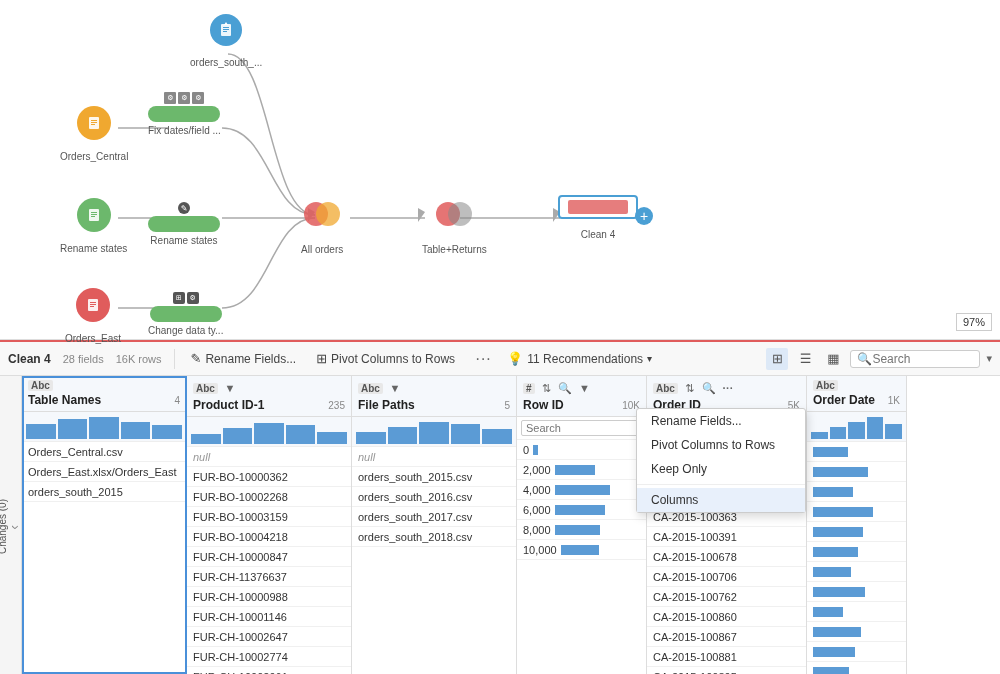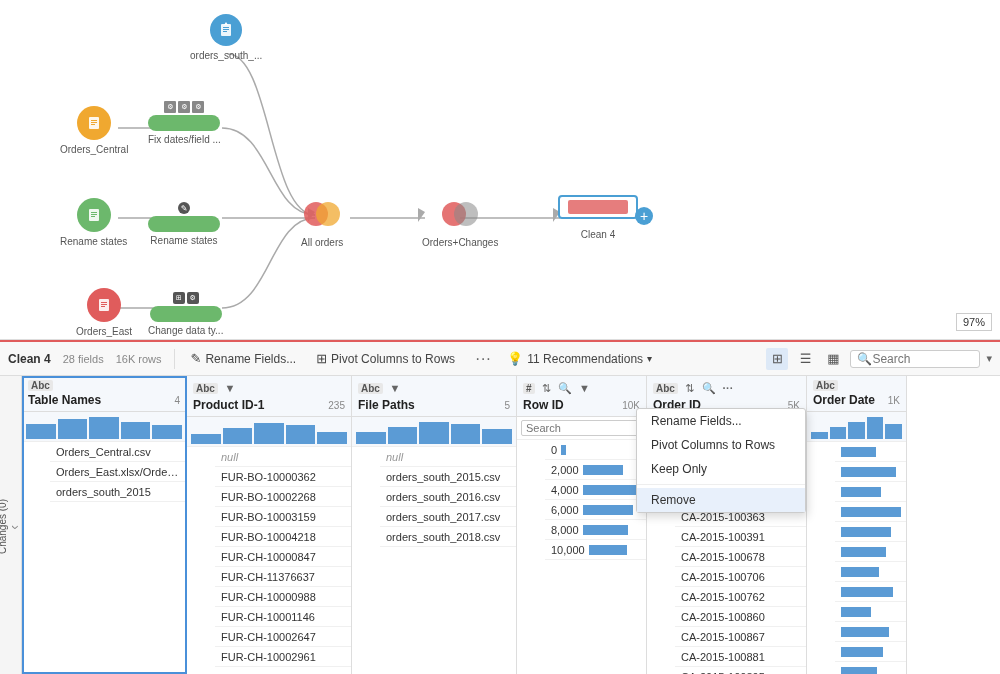--- a/index.html
+++ b/index.html
@@ -40,21 +40,21 @@
       border-radius: 50%;
       display: flex;
       align-items: center;
       justify-content: center;
       color: white;
       font-size: 14px;
     }
     .node-label {
       font-size: 10px;
       color: #555;
-      margin-top: 4px;
+      margin-top: 11px;
       text-align: center;
       max-width: 80px;
       overflow: hidden;
       text-overflow: ellipsis;
       white-space: nowrap;
     }
 
     
     .step-node {
       position: absolute;
@@ -286,21 +286,20 @@
       border: 1px solid #ccc;
       border-radius: 2px;
       padding: 1px 4px;
       font-size: 11px;
       outline: none;
     }
 
     .col-cells {
       flex: 1;
       overflow-y: auto;
-      margin-left: 28px;
     }
     .cell {
       padding: 2px 6px;
       font-size: 11px;
       color: #333;
       border-bottom: 1px solid #f0f0f0;
       white-space: nowrap;
       overflow: hidden;
       text-overflow: ellipsis;
       height: 20px;
@@ -403,21 +402,21 @@
       <svg width="16" height="16" viewBox="0 0 16 16" fill="white">
           <rect x="3" y="2" width="10" height="12" rx="1" fill="white" opacity="0.9"></rect>
           <rect x="5" y="5" width="6" height="1" fill="#f0a830"></rect>
           <rect x="5" y="7" width="6" height="1" fill="#f0a830"></rect>
           <rect x="5" y="9" width="4" height="1" fill="#f0a830"></rect>
         </svg>
     </div>
     <span class="node-label">Orders_Central</span>
   </div>
 
-  <div class="step-node" style="left:148px;top:101px;">
+  <div class="step-node" style="left:148px;top:92px;">
     <div style="display:flex;align-items:center;gap:2px;">
       <div style="display:flex;gap:2px;margin-bottom:2px;">
         <div style="width:12px;height:12px;background:#888;border-radius:1px;font-size:7px;color:white;display:flex;align-items:center;justify-content:center;">⚙</div>
         <div style="width:12px;height:12px;background:#888;border-radius:1px;font-size:7px;color:white;display:flex;align-items:center;justify-content:center;">⚙</div>
         <div style="width:12px;height:12px;background:#888;border-radius:1px;font-size:7px;color:white;display:flex;align-items:center;justify-content:center;">⚙</div>
       </div>
     </div>
     <div class="step-pill" style="background:#6cb86c;width:72px;"></div>
 
     <span style="font-size:10px;color:#555;margin-top:3px;max-width:80px;text-align:center;">Fix dates/field ...</span>
@@ -436,21 +435,21 @@
   </div>
 
   <div class="step-node" style="left:148px;top:202px;">
     <div style="display:flex;gap:2px;margin-bottom:2px;">
       <div style="width:12px;height:12px;background:#555;border-radius:50%;font-size:8px;color:white;display:flex;align-items:center;justify-content:center;">✎</div>
     </div>
     <div class="step-pill" style="background:#6cb86c;width:72px;"></div>
     <span style="font-size:10px;color:#555;margin-top:3px;">Rename states</span>
   </div>
 
-  <div class="flow-node" style="left:76px;top:288px;">
+  <div class="flow-node" style="left:65px;top:288px;">
     <div class="node-icon" style="background:#e05c5c;width:34px;height:34px;">
       <svg width="16" height="16" viewBox="0 0 16 16" fill="white">
           <rect x="3" y="2" width="10" height="12" rx="1" fill="white" opacity="0.9"></rect>
           <rect x="5" y="5" width="6" height="1" fill="#e05c5c"></rect>
           <rect x="5" y="7" width="6" height="1" fill="#e05c5c"></rect>
           <rect x="5" y="9" width="4" height="1" fill="#e05c5c"></rect>
         </svg>
     </div>
     <span class="node-label">Orders_East</span>
   </div>
@@ -474,21 +473,21 @@
     <span class="node-label">All orders</span>
   </div>
 
   <div class="flow-node" style="left:422px;top:195px;">
     <div style="width:38px;height:38px;display:flex;align-items:center;justify-content:center;">
       <svg width="38" height="38" viewBox="0 0 38 38">
         <circle cx="13" cy="19" r="12" fill="#e05c5c" opacity="0.85"></circle>
         <circle cx="25" cy="19" r="12" fill="#888" opacity="0.55"></circle>
       </svg>
     </div>
-    <span class="node-label">Orders+Changes</span>
+    <span class="node-label">Table+Returns</span>
   </div>
 
   <div class="flow-node" style="left:558px;top:195px;">
     <div style="border:2px solid #4a9fd4;border-radius:4px;padding:3px 8px;background:#fff;">
       <div style="height:14px;background:#e05c5c;border-radius:2px;width:60px;opacity:0.8;"></div>
     </div>
     <div style="width:18px;height:18px;border-radius:50%;background:#4a9fd4;display:flex;align-items:center;justify-content:center;margin-top:-4px;margin-left:52px;position:relative;top:-8px;left:20px;">
       <span style="color:white;font-size:14px;line-height:1;">+</span>
     </div>
     <span class="node-label" style="margin-top:-4px;">Clean 4</span>
@@ -587,20 +586,21 @@
         <div class="cell null-val">null</div>
         <div class="cell">FUR-BO-10000362</div>
         <div class="cell">FUR-BO-10002268</div>
         <div class="cell">FUR-BO-10003159</div>
         <div class="cell">FUR-BO-10004218</div>
         <div class="cell">FUR-CH-10000847</div>
         <div class="cell">FUR-CH-11376637</div>
         <div class="cell">FUR-CH-10000988</div>
         <div class="cell">FUR-CH-10001146</div>
         <div class="cell">FUR-CH-10002647</div>
+        <div class="cell">FUR-CH-10002774</div>
         <div class="cell">FUR-CH-10002961</div>
       </div>
     </div>
 
     <div class="data-column">
       <div class="col-header">
         <div class="col-type-row">
           <span class="col-type-badge">Abc</span>
           <div class="col-icons">
             <span class="col-icon-btn">▼</span>
@@ -688,21 +688,21 @@
           <span class="col-name">Order ID</span>
           <span class="col-count">5K</span>
         </div>
       </div>
 
       <div id="context-menu">
         <div class="menu-item">Rename Fields...</div>
         <div class="menu-item">Pivot Columns to Rows</div>
         <div class="menu-item">Keep Only</div>
         <div class="menu-separator"></div>
-        <div class="menu-item hovered">Remove</div>
+        <div class="menu-item hovered">Columns</div>
       </div>
       <div class="col-histogram">
         <div class="hist-bar" style="height:40%;"></div>
         <div class="hist-bar" style="height:60%;"></div>
         <div class="hist-bar" style="height:80%;"></div>
         <div class="hist-bar" style="height:90%;"></div>
         <div class="hist-bar" style="height:70%;"></div>
       </div>
       <div class="col-cells">
         <div class="cell">CA-2015-100090</div>

